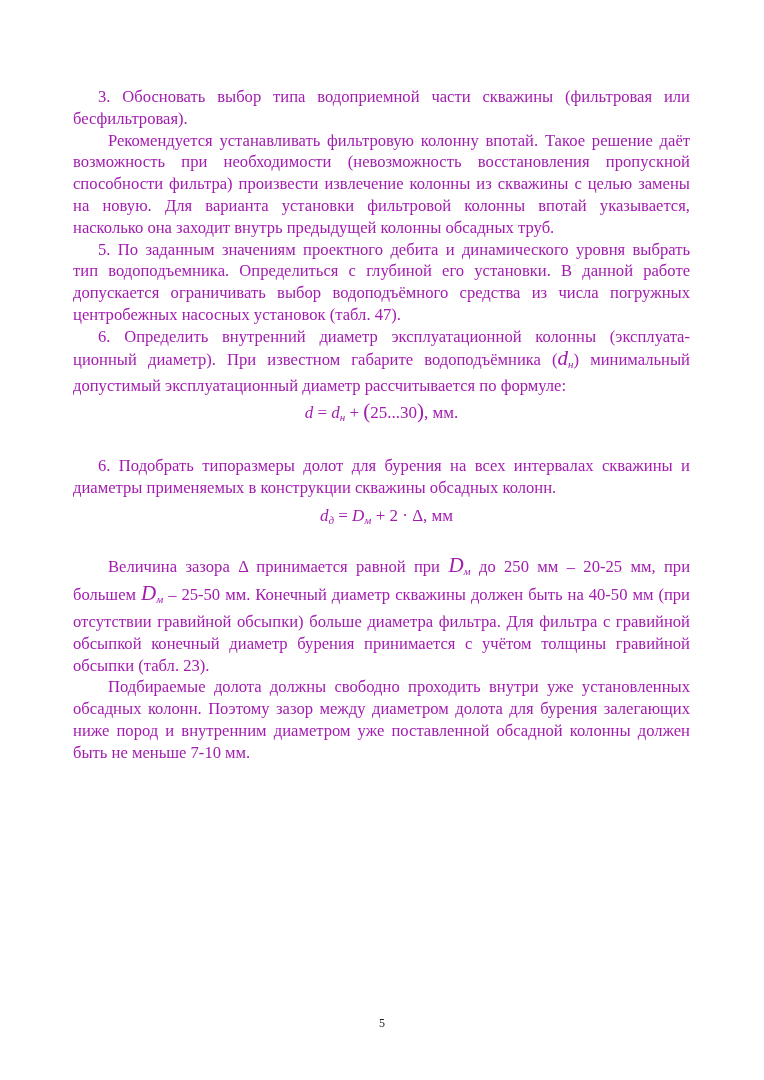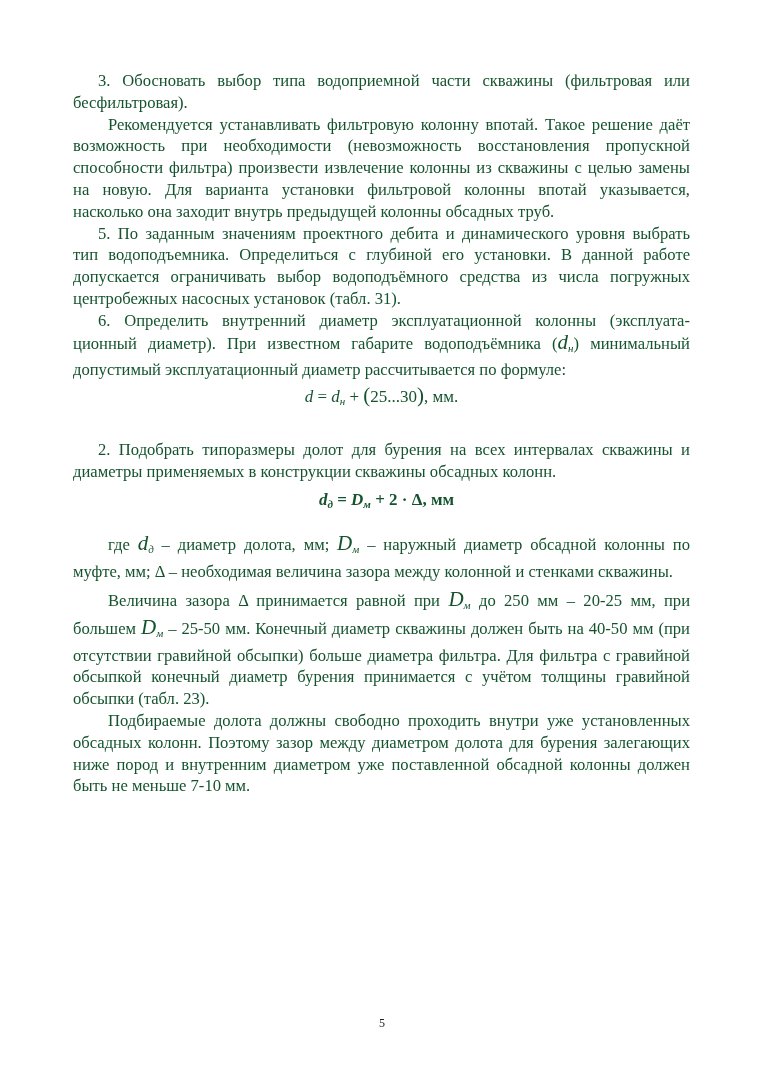--- a/index.html
+++ b/index.html
@@ -1,54 +1,53 @@
 <!DOCTYPE html>
 <html><head>
   <meta charset="utf-8">
   <style>
     html, body { margin: 0; padding: 0; background: #ffffff; }
     body { width: 764px; height: 1080px; position: relative; overflow: hidden; }
     .page {
-      position: absolute; left: 73px; top: 70px; width: 617px;
+      position: absolute; left: 73px; top: 86px; width: 617px;
       font-family: "Liberation Serif", serif;
-      font-size: 16.6px; line-height: 21.8px; color: #14532d;
+      font-size: 16.6px; line-height: 21.8px; color: #a21caf;
     }
     .p { margin: 0; text-align: justify; text-indent: 25px; hyphens: manual; }
     .p.wide { text-indent: 35px; }
     .formula {
       text-align: center; margin: 16px; font-size: 17px;
     }
     .formula1 { margin-top: 4px; margin-bottom: 26px; }
-    .formula2 { margin-top: 6px; margin-bottom: 18px; padding-left: 10px; font-weight: bold; }
+    .formula2 { margin-top: 6px; margin-bottom: 18px; padding-left: 10px; }
     .it { font-style: italic; }
     .big { font-size: 21px; font-style: italic; }
     .sub { font-size: 11px; font-style: italic; vertical-align: -3px; }
     .paren { font-size: 21px; }
     .gap-small { height: 6px; }
     .page-num {
       position: absolute; left: 0; width: 764px; top: 1016px; text-align: center;
       font-family: "Liberation Serif", serif; font-size: 12px; color: #222222;
     }
   </style>
 </head>
 <body>
 
 <div class="page">
   <p class="p">3. Обосновать выбор типа водоприемной части скважины (фильтровая или бесфильтровая).</p>
   <p class="p wide">Рекомендуется устанавливать фильтровую колонну впотай. Такое решение даёт возможность при необходимости (невозможность восстановления пропу­скной способности фильтра) произвести извлечение колонны из скважины с целью замены на новую. Для варианта установки фильтровой колонны впотай указывается, насколько она заходит внутрь предыдущей колонны обсадных труб.</p>
-  <p class="p">5. По заданным значениям проектного дебита и динамического уровня вы­брать тип водоподъемника. Определиться с глубиной его установки. В данной работе допускается ограничивать выбор водоподъёмного средства из числа по­гружных центробежных насосных установок (табл. 31).</p>
+  <p class="p">5. По заданным значениям проектного дебита и динамического уровня вы­брать тип водоподъемника. Определиться с глубиной его установки. В данной работе допускается ограничивать выбор водоподъёмного средства из числа по­гружных центробежных насосных установок (табл. 47).</p>
   <p class="p"><span>6. Определить внутренний диаметр эксплуатационной колонны (эксплуата­ционный диаметр). При известном габарите водоподъёмника (</span><span class="big">d</span><span class="sub">н</span><span>) минимальный допустимый эксплуатационный диаметр рассчитывается по формуле:</span></p>
 
   <div class="formula formula1"><span class="it">d</span><span> = </span><span class="it">d</span><span class="sub">н</span><span> + </span><span class="paren">(</span><span>25...30</span><span class="paren">)</span><span>, мм.</span></div>
 
-  <p class="p">2. Подобрать типоразмеры долот для бурения на всех интервалах скважины и диаметры применяемых в конструкции скважины обсадных колонн.</p>
+  <p class="p">6. Подобрать типоразмеры долот для бурения на всех интервалах скважины и диаметры применяемых в конструкции скважины обсадных колонн.</p>
 
   <div class="formula formula2"><span class="it">d</span><span class="sub">д</span><span> = </span><span class="it">D</span><span class="sub">м</span><span> + 2 · Δ</span><span>, мм</span></div>
 
-  <p class="p wide"><span>где </span><span class="big">d</span><span class="sub">д</span><span> – диаметр долота, мм; </span><span class="big">D</span><span class="sub">м</span><span> – наружный диаметр обсадной колонны по муфте, мм; Δ – необходимая величина зазора между колонной и стенками скважины.</span></p>
 
   <div class="gap-small"></div>
 
   <p class="p wide"><span>Величина зазора Δ принимается равной при </span><span class="big">D</span><span class="sub">м</span><span> до 250 мм – 20-25 мм, при большем  </span><span class="big">D</span><span class="sub">м</span><span> – 25-50 мм. Конечный диаметр скважины должен быть на 40-50 мм (при отсутствии гравийной обсыпки) больше диаметра фильтра. Для фильтра с гравийной обсыпкой конечный диаметр бурения принимается с учё­том толщины гравийной обсыпки (табл. 23).</span></p>
 
   <p class="p wide">Подбираемые долота должны свободно проходить внутри уже установлен­ных обсадных колонн. Поэтому зазор между диаметром долота для бурения за­легающих ниже пород и внутренним диаметром уже поставленной обсадной колонны должен быть не меньше 7-10 мм.</p>
 </div>
 
 <div class="page-num">5</div>
 

